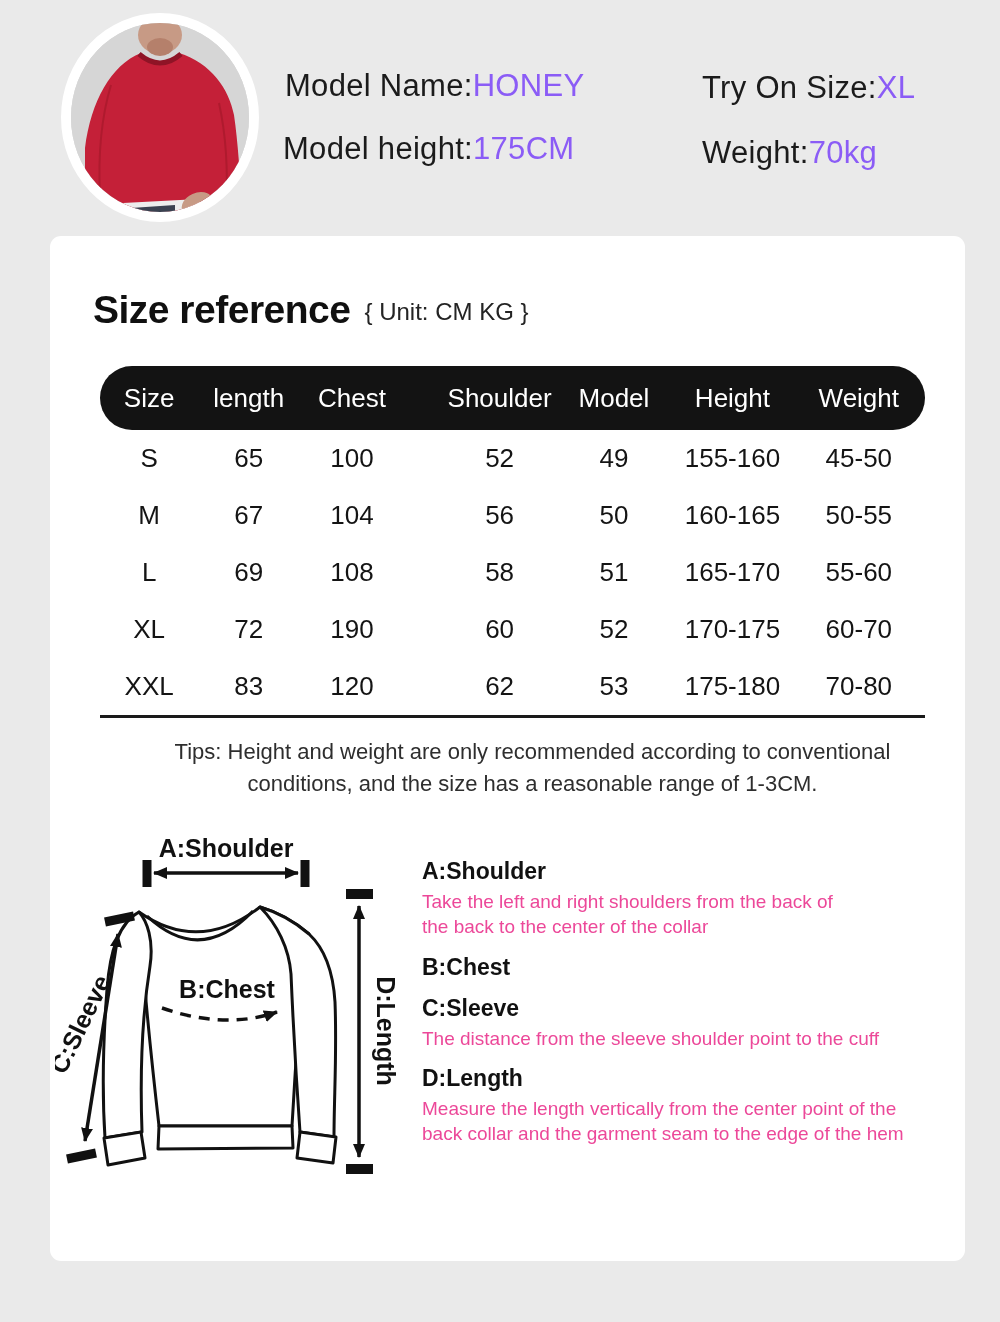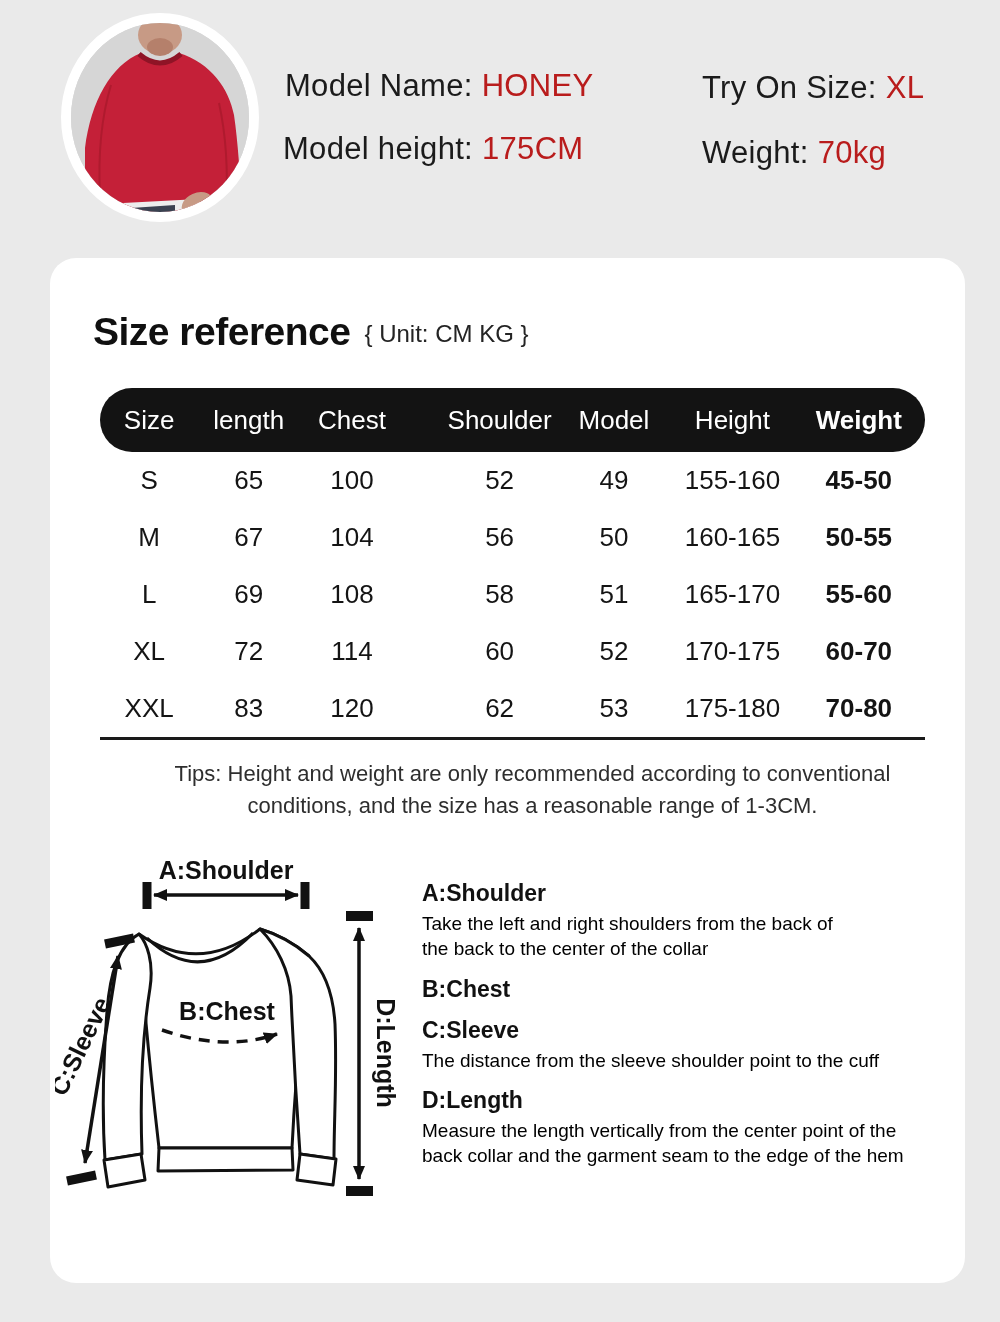--- a/index.html
+++ b/index.html
@@ -11,71 +11,71 @@
   }
   
   .model-photo{
     position:absolute;left:61px;top:13px;width:198px;height:209px;
     box-sizing:border-box;border:10px solid #ffffff;border-radius:50%;
     background:#d6d6d6;overflow:hidden;
   }
   .model-photo svg{display:block;}
   .info-field{position:absolute;font-size:31px;white-space:nowrap;color:#1b1b1b;letter-spacing:.3px;}
   .info-field .lab{color:#1b1b1b;}
-  .info-field .val{color:#b91c1c;margin-left:9px;}
+  .info-field .val{color:#8b5cf6;}
   .f0{left:285px;top:68px;}
   .f1{left:702px;top:70px;}
   .f2{left:283px;top:131px;}
   .f3{left:702px;top:135px;}
 
   
   .card{
-    position:absolute;left:50px;top:258px;width:915px;height:1025px;
-    background:#ffffff;border-radius:26px;
+    position:absolute;left:50px;top:236px;width:915px;height:1025px;
+    background:#ffffff;border-radius:11px;
   }
   .sr-title{
     position:absolute;left:43px;top:52px;font-size:39px;font-weight:bold;color:#101010;
     letter-spacing:-.5px;white-space:nowrap;
   }
   .sr-unit{font-size:24px;font-weight:normal;letter-spacing:0;color:#242424;margin-left:14px;position:relative;top:-3px;}
 
   
   .table-head{
     position:absolute;left:50px;top:130px;width:825px;height:64px;
     background:#131313;border-radius:33px;color:#ffffff;
   }
   .cols{display:flex;align-items:center;}
   .cols .cell{text-align:center;}
   .cols .cell:nth-child(1){width:12.5%;}
   .cols .cell:nth-child(2){width:12.85%;}
   .cols .cell:nth-child(3){width:13.4%;}
   .cols .cell:nth-child(4){width:14.25%;margin-left:39px;}
   .cols .cell:nth-child(5){width:14.85%;}
   .cols .cell:nth-child(6){width:15.3%;}
-  .cols .cell:nth-child(7){width:16.85%;font-weight:bold;}
+  .cols .cell:nth-child(7){width:16.85%;}
   .table-head{font-size:26px;}
   .table-head.cols{display:flex;}
   .table-body{
     position:absolute;left:50px;top:194px;width:825px;
     border-bottom:3px solid #1a1a1a;
   }
   .srow{height:57px;font-size:26px;color:#141414;}
 
   .tips{
     position:absolute;left:0;top:500px;width:915px;text-align:center;
     font-size:22px;line-height:1.46;color:#2e2e2e;white-space:pre-line;padding-left:25px;
   }
 
   
   .diagram{position:absolute;left:5px;top:590px;}
   .diagram text{font-family:"Liberation Sans", sans-serif;font-weight:bold;fill:#111;}
   .guide{position:absolute;left:372px;top:622px;width:548px;}
   .guide-item{margin-bottom:14px;}
   .guide-term{font-size:23px;font-weight:bold;color:#111;margin-bottom:4px;}
-  .guide-desc{font-size:19px;color:#000000;line-height:1.33;white-space:pre-line;}
+  .guide-desc{font-size:19px;color:#ec4899;line-height:1.33;white-space:pre-line;}
 </style>
 </head>
 <body>
 
 <div class="model-photo">
   <svg width="178" height="189" viewBox="0 0 178 189">
     <rect x="0" y="0" width="178" height="189" fill="#d6d6d6"></rect>
 
     <ellipse cx="89" cy="12" rx="22" ry="19" fill="#c79a85"></ellipse>
     <ellipse cx="89" cy="24" rx="13" ry="9" fill="#b5806b"></ellipse>
@@ -145,21 +145,21 @@
         <div class="cell">69</div>
         <div class="cell">108</div>
         <div class="cell">58</div>
         <div class="cell">51</div>
         <div class="cell">165-170</div>
         <div class="cell">55-60</div>
       </div>
       <div class="srow cols">
         <div class="cell">XL</div>
         <div class="cell">72</div>
-        <div class="cell">114</div>
+        <div class="cell">190</div>
         <div class="cell">60</div>
         <div class="cell">52</div>
         <div class="cell">170-175</div>
         <div class="cell">60-70</div>
       </div>
       <div class="srow cols">
         <div class="cell">XXL</div>
         <div class="cell">83</div>
         <div class="cell">120</div>
         <div class="cell">62</div>

